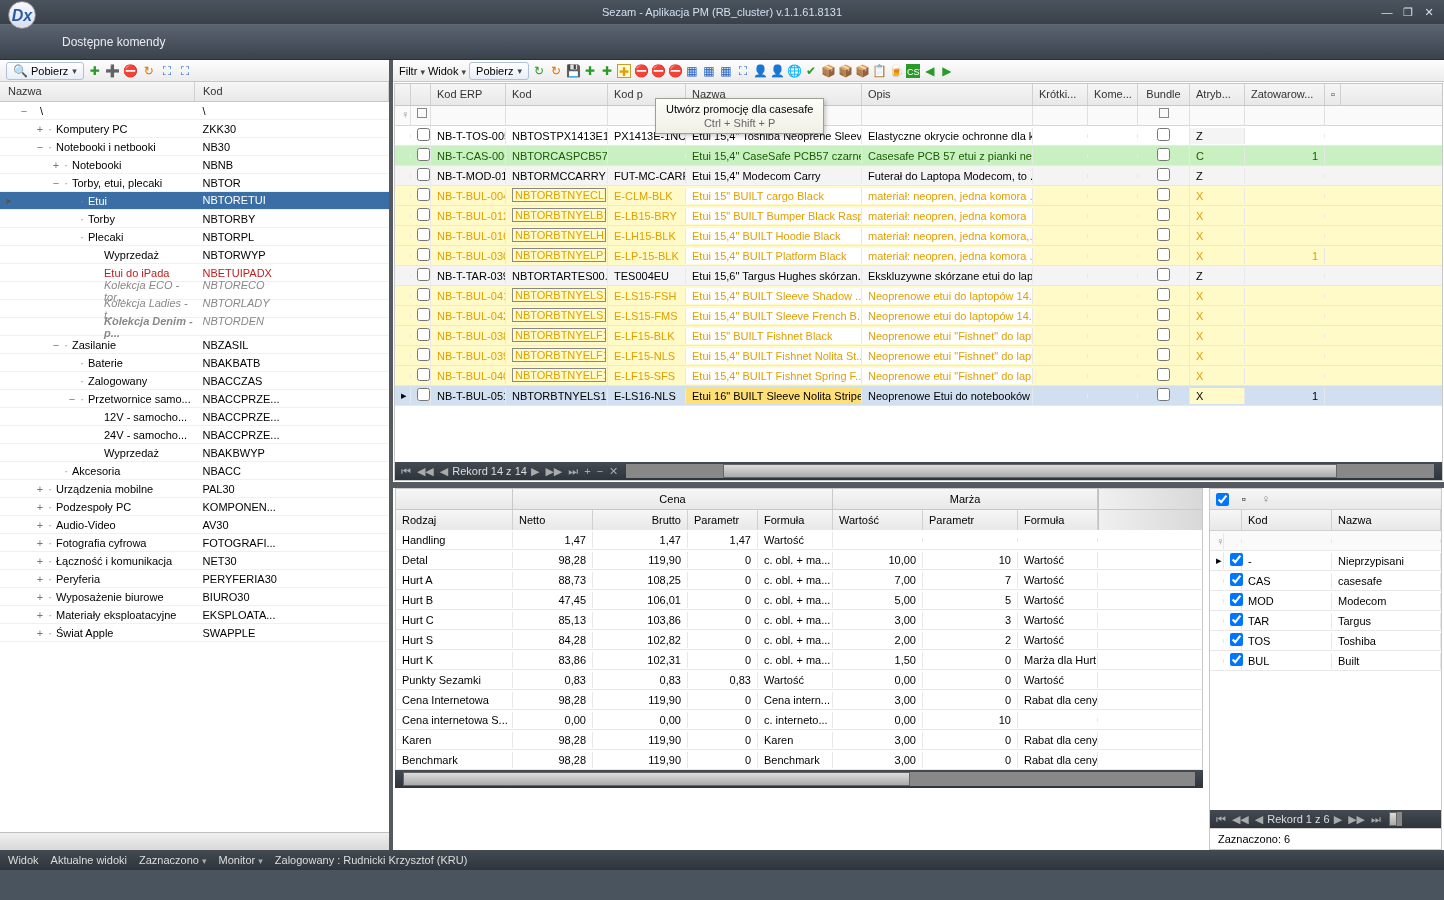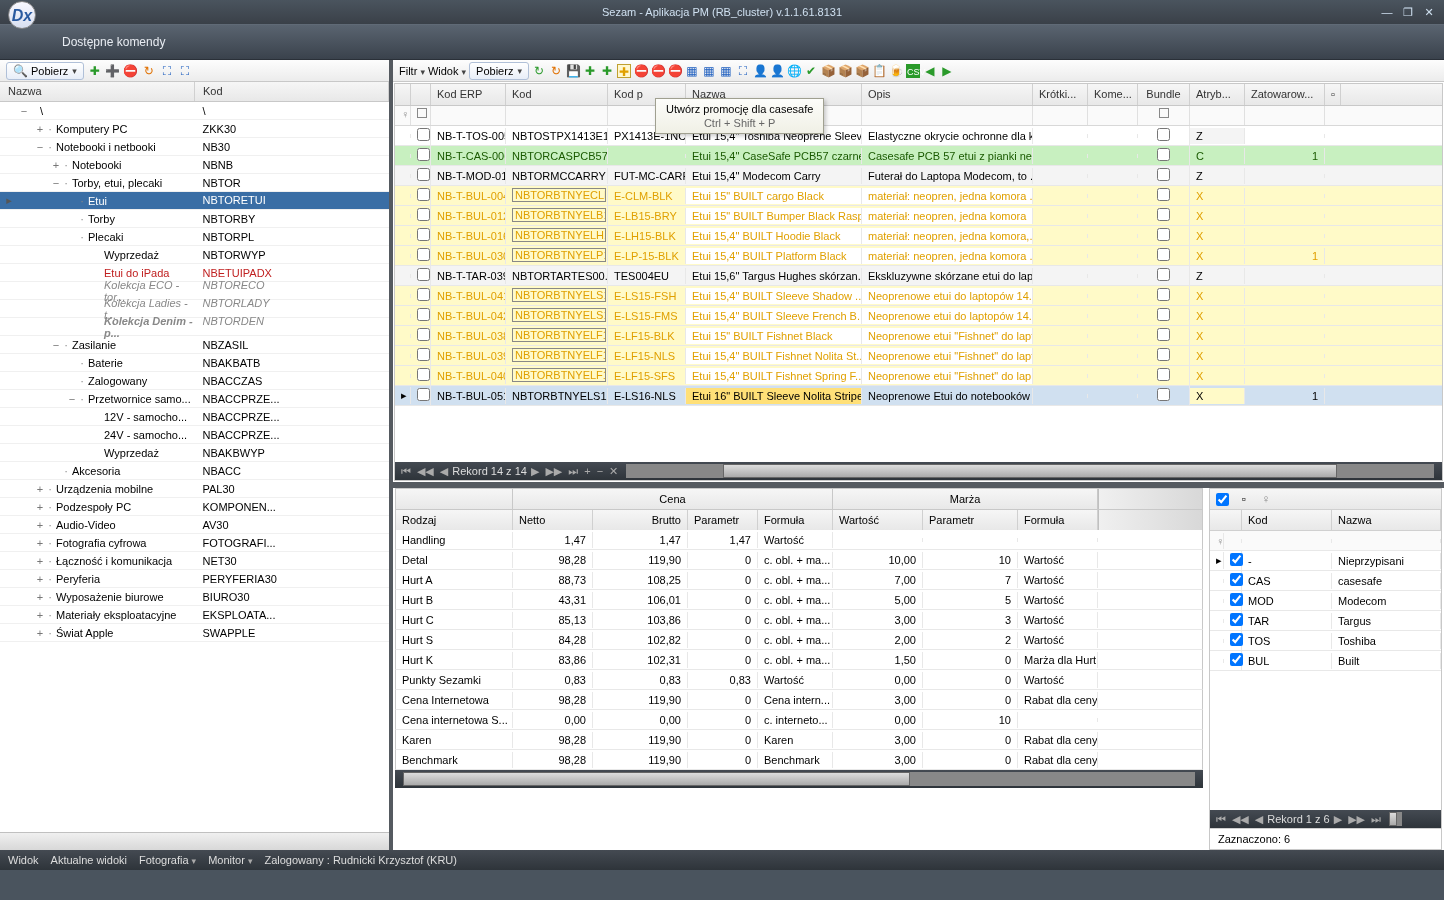--- a/index.html
+++ b/index.html
@@ -839,21 +839,21 @@
               <div class="pc bru">108,25</div>
               <div class="pc par">0</div>
               <div class="pc for">c. obl. + ma...</div>
               <div class="pc war">7,00</div>
               <div class="pc par2">7</div>
               <div class="pc for2">Wartość</div>
               <div style="flex:1" class="vscr"></div>
             </div>
             <div class="pgrow" data-name="price-row">
               <div class="pc rod">Hurt B</div>
-              <div class="pc net">43,31</div>
+              <div class="pc net">47,45</div>
               <div class="pc bru">106,01</div>
               <div class="pc par">0</div>
               <div class="pc for">c. obl. + ma...</div>
               <div class="pc war">5,00</div>
               <div class="pc par2">5</div>
               <div class="pc for2">Wartość</div>
               <div style="flex:1" class="vscr"></div>
             </div>
             <div class="pgrow" data-name="price-row">
               <div class="pc rod">Hurt C</div>
@@ -1021,21 +1021,21 @@
         </div>
         <div style="padding:4px 8px;border-top:1px solid #d0d0d0" data-name="zaznaczono-label">Zaznaczono: 6</div>
       </div>
     </div>
   </div>
 </div>
 
 <div class="statusbar" data-name="statusbar">
   <span data-name="status-widok"><span>Widok</span></span>
   <span data-name="status-aktualne"><span>Aktualne widoki</span></span>
-  <span data-name="status-perspektywy"><span>Fotografia</span> <span class="dd" style="color:#aaa">▾</span></span>
+  <span data-name="status-perspektywy"><span>Zaznaczono</span> <span class="dd" style="color:#aaa">▾</span></span>
   <span data-name="status-monitor"><span>Monitor</span> <span class="dd" style="color:#aaa">▾</span></span>
   <span data-name="status-zalogowany">Zalogowany : Rudnicki Krzysztof (KRU)</span>
 </div>
 
 <div class="tooltip" data-name="promo-tooltip">
   <div>Utwórz promocję dla casesafe</div>
   <div class="tc">Ctrl + Shift + P</div>
 </div>
 
 </body></html>

